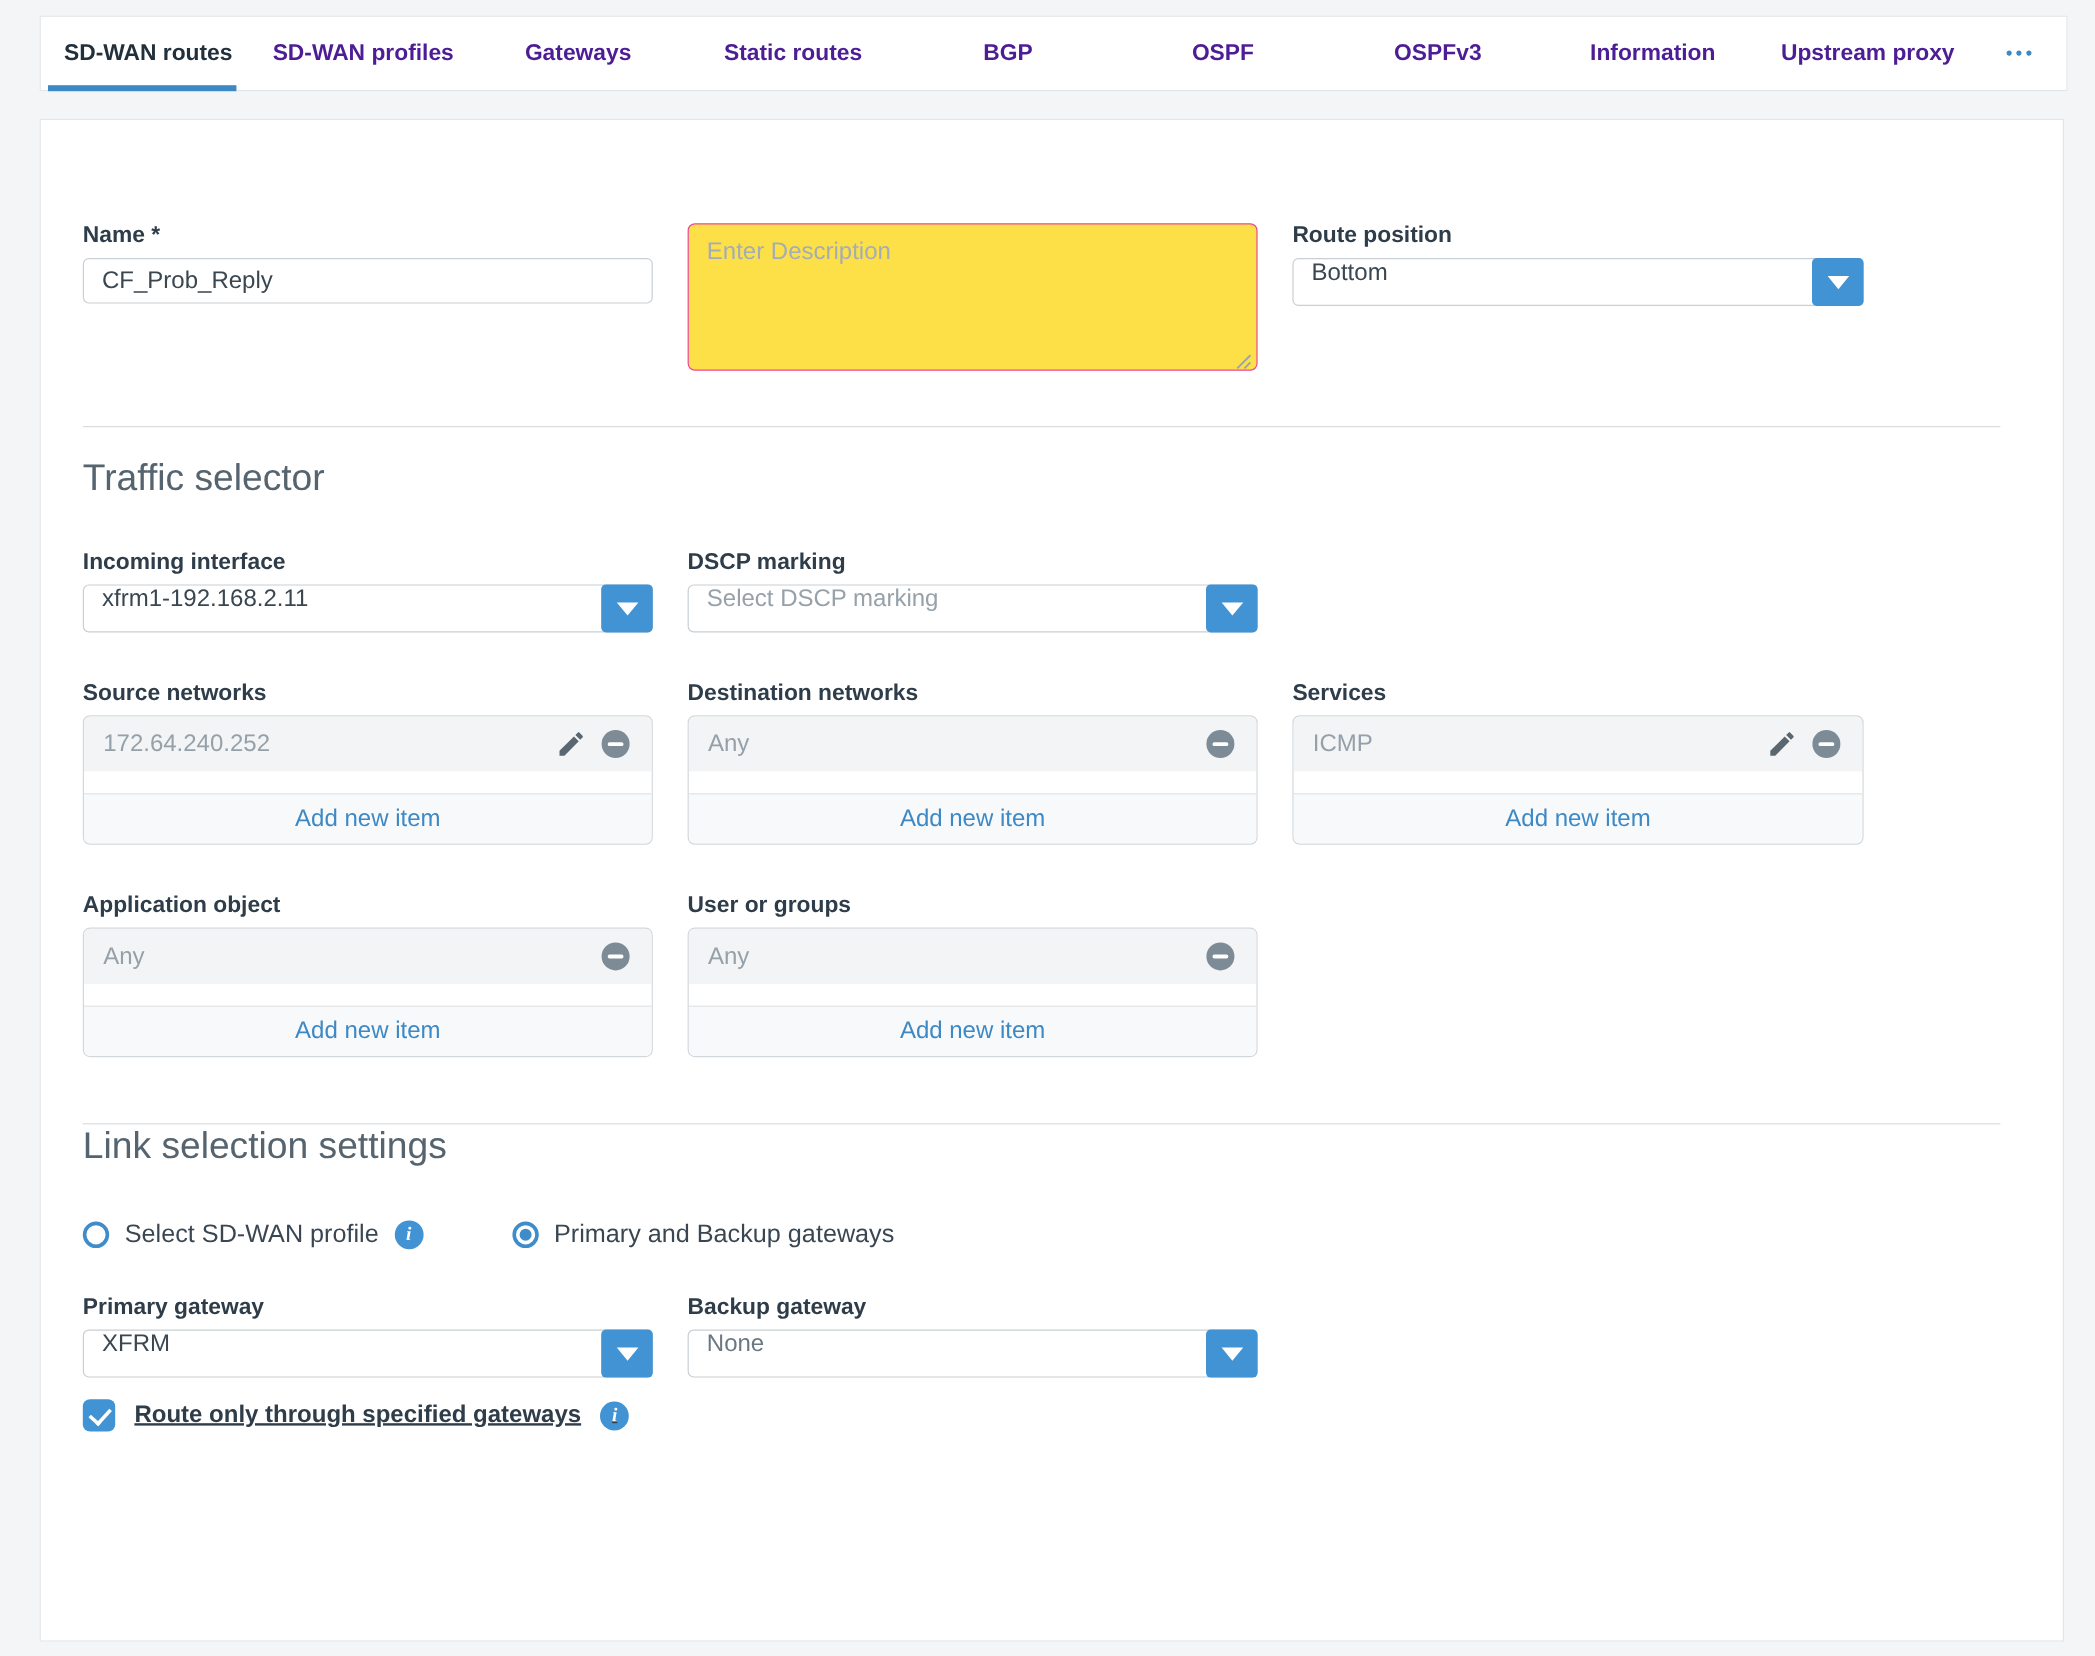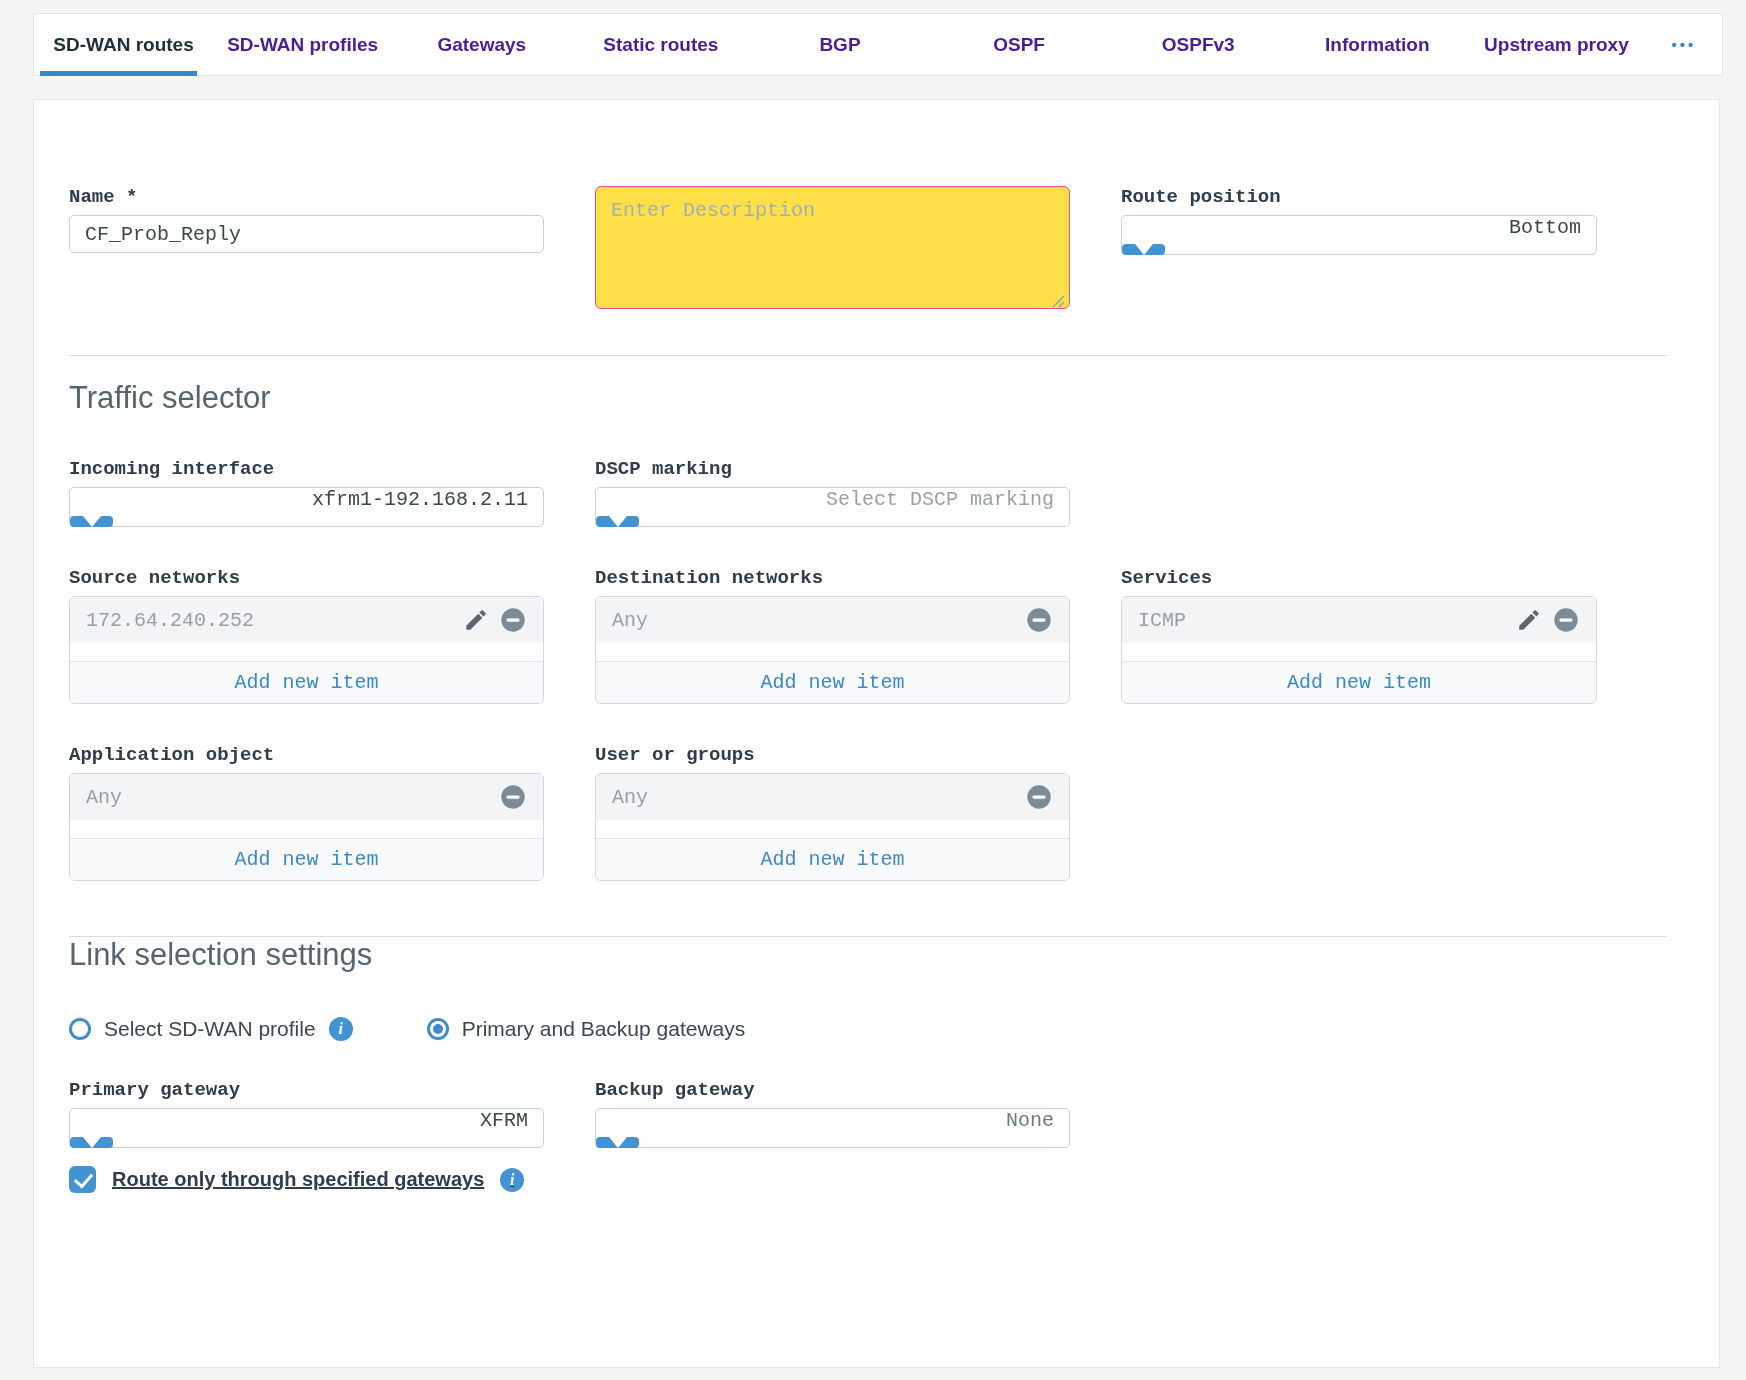--- a/index.html
+++ b/index.html
@@ -34,21 +34,21 @@
     color:#3d89c6; font-size:15px; font-weight:700; letter-spacing:3px; cursor:pointer;
   }
 
   
   .card {
     position:absolute; left:33px; top:99px;
     width:1687px; height:1269px;
     background:#fff; border:1px solid #e3e6e8;
     padding:86px 54px 0 35px;
   }
-  .cols { display:grid; grid-template-columns:475px 475px 476px; column-gap:51px; align-items:start;font-family:Liberation Mono, monospace; }
+  .cols { display:grid; grid-template-columns:475px 475px 476px; column-gap:29px; align-items:start; }
 
   .label { font-size:19px; font-weight:700; color:#2e3d49; margin-bottom:7px; line-height:22px; }
   .section-title { font-size:31px; font-weight:400; color:#55646f; line-height:36px; }
   .divider { border:none; border-top:1px solid #d9dde0; width:1598px; }
 
   .text-input {
     width:100%; height:38px; border:1px solid #c9cfd4; border-radius:5px;
     font-family:inherit; font-size:20px; color:#3a4751; padding:0 15px;
     outline:none; background:#fff;
   }
@@ -56,22 +56,22 @@
   .desc-input {
     width:100%; height:123px; border:1px solid #ec4899; border-radius:6px;
     font-family:inherit; font-size:20px; color:#3a4751; padding:12px 15px;
     resize:none; outline:none; background:#fde047;
   }
   .desc-input::placeholder { color:#a4adb5; }
   .resize-handle { position:absolute; right:5px; bottom:6px; pointer-events:none; }
 
   
   .select {
-    display:flex; align-items:flex-end; height:40px;
-    border:1px solid #c9cfd4; border-radius:5px; background:#fff; cursor:pointer;flex-direction:column;
+    display:flex; align-items:flex-start; height:40px;
+    border:1px solid #c9cfd4; border-radius:5px; background:#fff; cursor:pointer;
   }
   .sel-text { flex:1; padding:0 15px; font-size:20px; color:#3a4751; white-space:nowrap; overflow:hidden; }
   .sel-text.placeholder { color:#97a1a9; }
   .sel-text.muted { color:#6b7882; }
   .ddbtn {
     width:43px; align-self:stretch; margin:-1px -1px -1px 0;
     background:#4293d3; border-radius:4px;
     display:flex; align-items:center; justify-content:center; flex:none; cursor:pointer;
   }
   .tri { width:0; height:0; border-left:9px solid transparent; border-right:9px solid transparent; border-top:11px solid #fff; }

